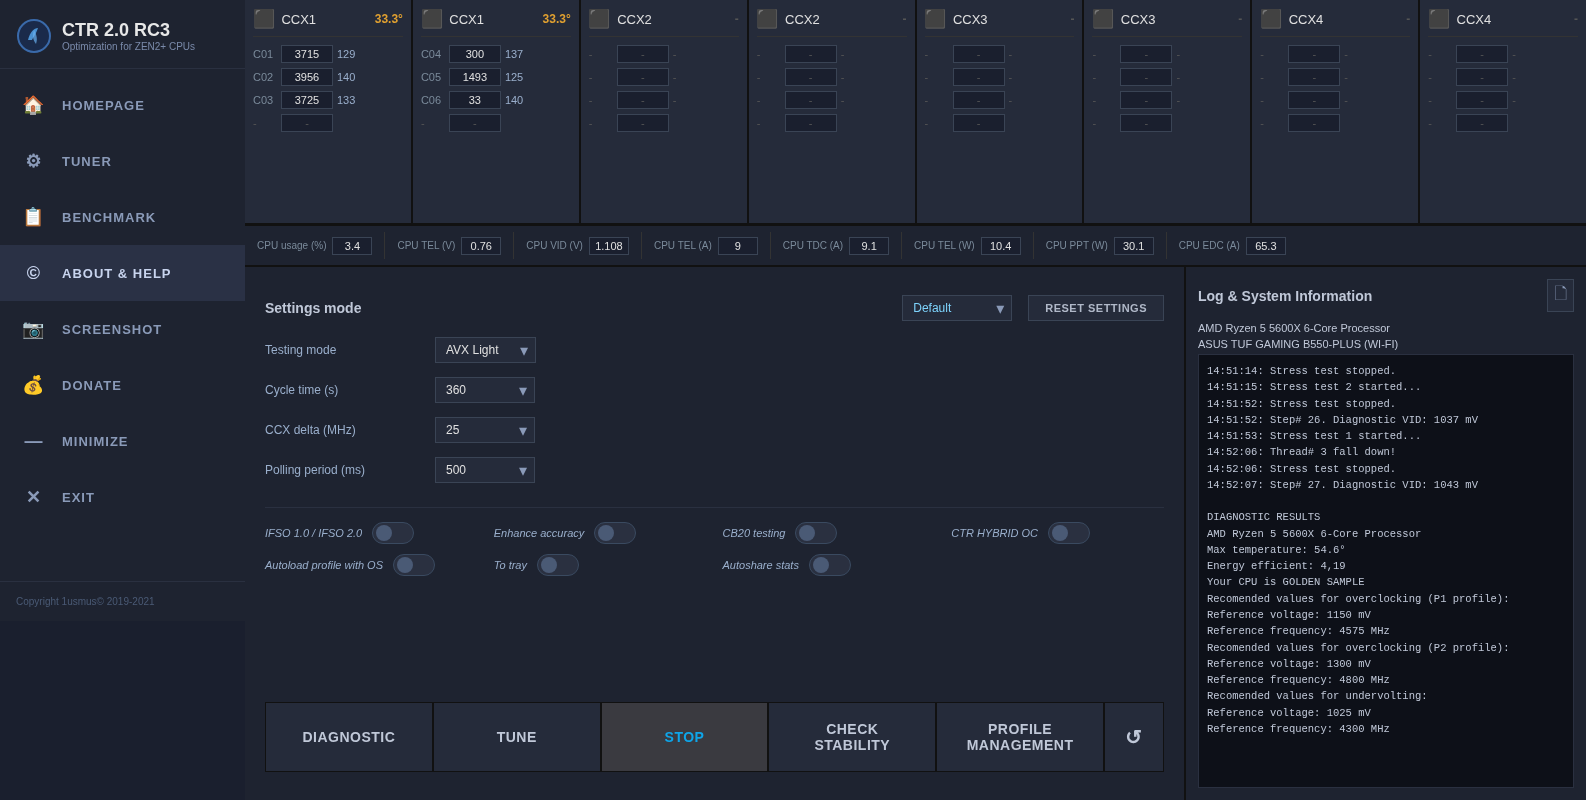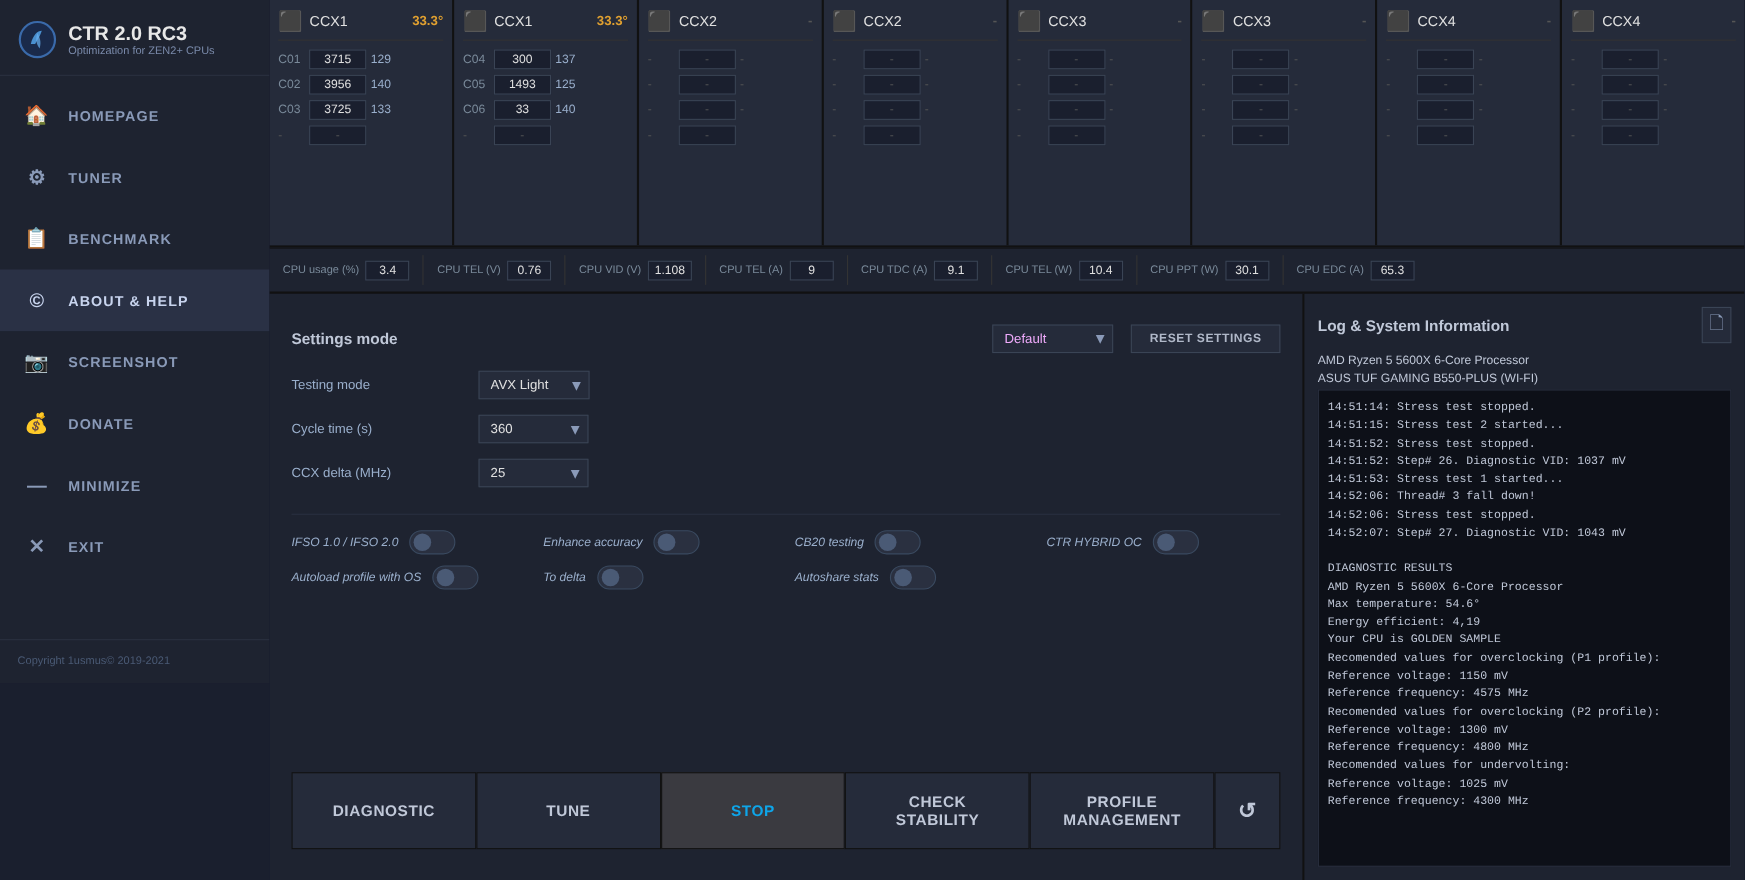--- a/index.html
+++ b/index.html
@@ -222,21 +222,21 @@
       justify-content: space-between;
     }
     .settings-mode-label {
       color: #c0c8d8;
       font-size: 14px;
       font-weight: 600;
     }
     .settings-mode-select {
       background: #252b3a;
       border: 1px solid #3a4455;
-      color: #f0abfc;
+      color: #7dd3fc;
       font-size: 12px;
       padding: 5px 28px 5px 10px;
       cursor: pointer;
       appearance: none;
       -webkit-appearance: none;
       min-width: 110px;
     }
     .select-wrapper {
       position: relative;
       display: inline-block;
@@ -788,20 +788,31 @@
           <select class="settings-select">
             <option>0</option>
             <option selected="">25</option>
             <option>50</option>
             <option>75</option>
             <option>100</option>
           </select>
         </div>
       </div>
 
+      <div class="settings-row">
+        <span class="settings-row-label">Polling period (ms)</span>
+        <div class="select-wrapper">
+          <select class="settings-select">
+            <option>100</option>
+            <option>250</option>
+            <option selected="">500</option>
+            <option>1000</option>
+          </select>
+        </div>
+      </div>
 
       <hr class="settings-divider">
 
       <div class="toggles-grid">
 
       <div class="toggle-item">
     <span class="toggle-label">IFSO 1.0 / IFSO 2.0</span>
     <div class="toggle"></div>
   </div>
           <div class="toggle-item">
@@ -814,21 +825,21 @@
   </div>
           <div class="toggle-item">
     <span class="toggle-label">CTR HYBRID OC</span>
     <div class="toggle"></div>
   </div>
           <div class="toggle-item">
     <span class="toggle-label">Autoload profile with OS</span>
     <div class="toggle"></div>
   </div>
           <div class="toggle-item">
-    <span class="toggle-label">To delta</span>
+    <span class="toggle-label">To tray</span>
     <div class="toggle"></div>
   </div>
           <div class="toggle-item">
     <span class="toggle-label">Autoshare stats</span>
     <div class="toggle"></div>
   </div>
         </div>
 
       <div class="action-buttons">
         <button class="action-btn btn-diagnostic">DIAGNOSTIC</button>

